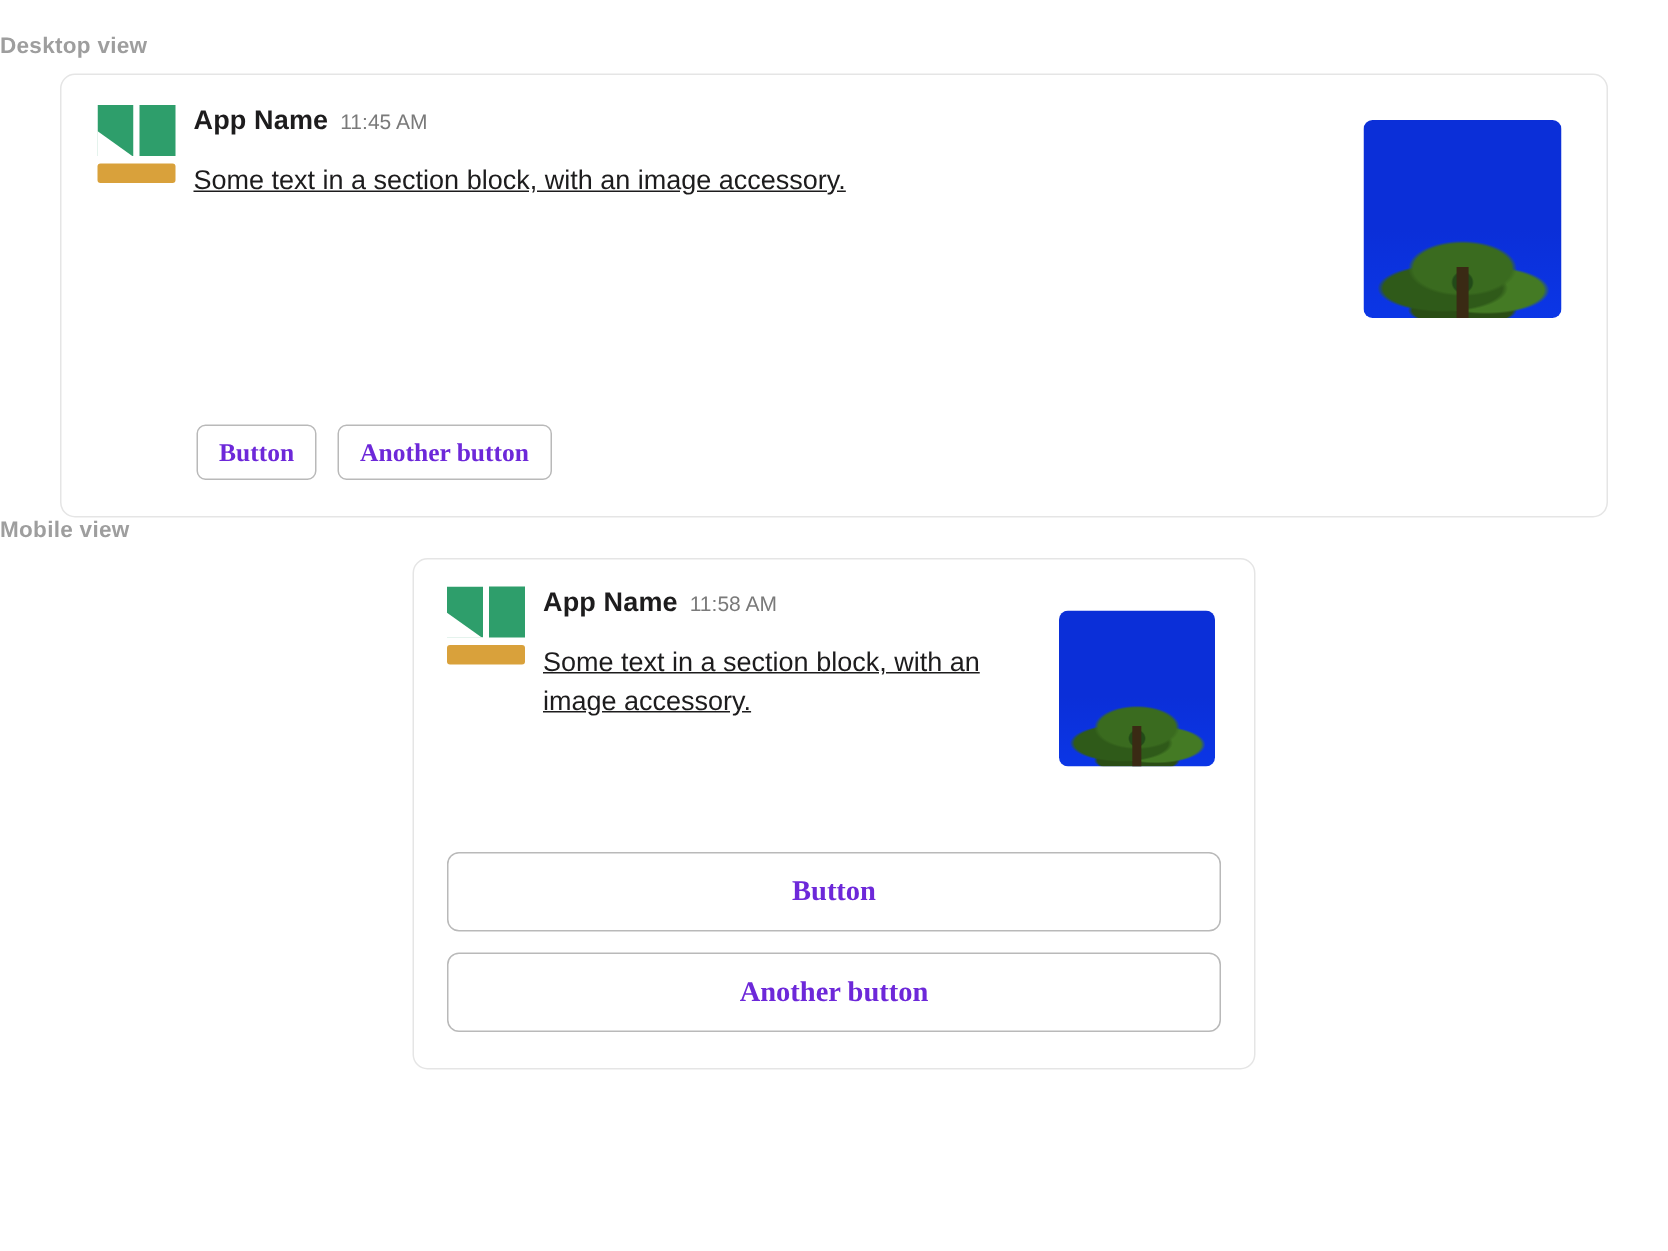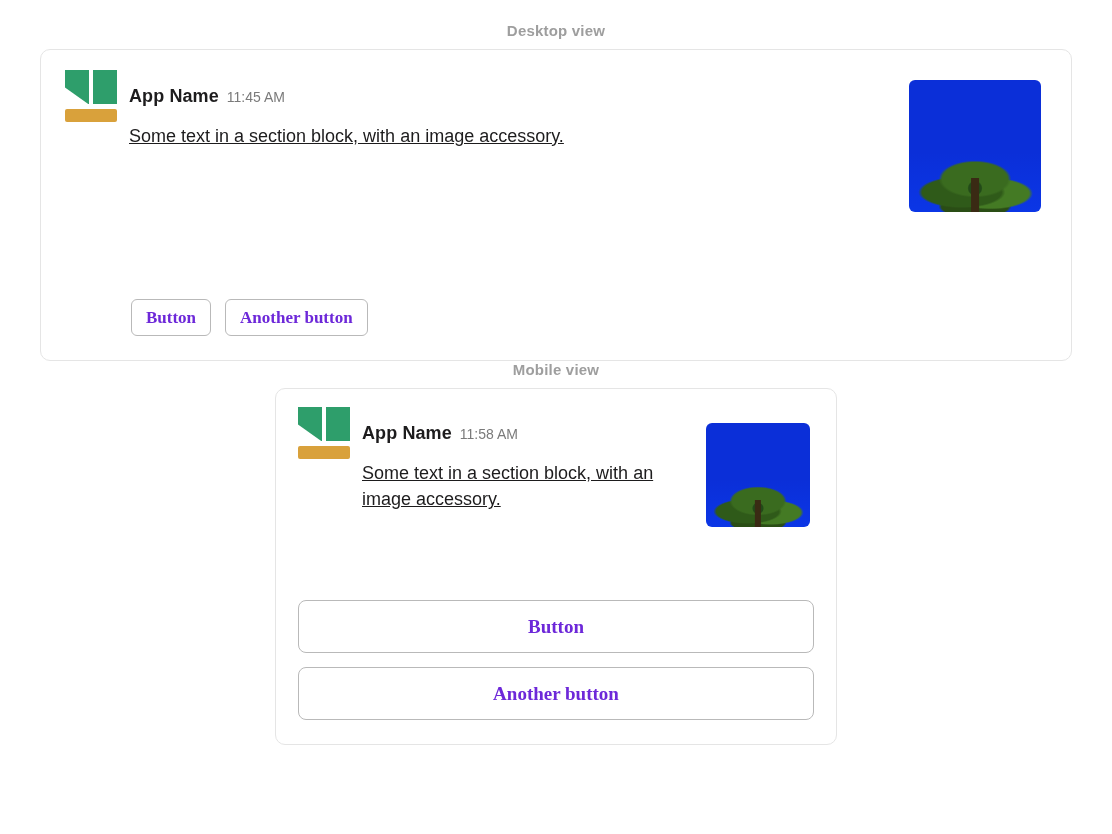--- a/index.html
+++ b/index.html
@@ -5,21 +5,20 @@
   * { box-sizing: border-box; margin: 0; padding: 0; }
   body {
     font-family: -apple-system, BlinkMacSystemFont, "Segoe UI", Helvetica, Arial, sans-serif;
     background: #fff;
     width: 1112px;
     height: 834px;
     position: relative;
     color: #1d1c1d;
   }
   .view-label {
-    text-align: center;
     font-size: 15px;
     font-weight: 700;
     color: #9e9e9e;
     letter-spacing: 0.2px;
   }
   .desktop-label { margin-top: 22px; }
   .mobile-label  { }
 
   
   .desktop-card {
@@ -59,21 +58,21 @@
   .avatar .top .gap { width:4px; }
   .avatar .top .block {
     width:24px; height:34px; background:#2e9e6b;
   }
   .avatar .bottom {
     margin-top: 5px; height: 13px; width: 52px;
     background: #d9a13b; border-radius: 2px;
   }
 
   .msg-body { flex:1; min-width:0; }
-  .name-line { display:flex; align-items:baseline; gap:8px;margin-top:16px; }
+  .name-line { display:flex; align-items:baseline; gap:8px; }
   .app-name { font-size: 18px; font-weight: 800; color:#1d1c1d; letter-spacing:0.1px; }
   .timestamp { font-size: 14px; color:#7a7a7a; font-weight:400; }
   .section-text { font-size: 18px; color:#1d1c1d; margin-top: 16px; line-height: 1.45; text-decoration: underline; }
 
   
   .accessory {
     position: absolute;
     border-radius: 6px;
     overflow: hidden;
     background:

